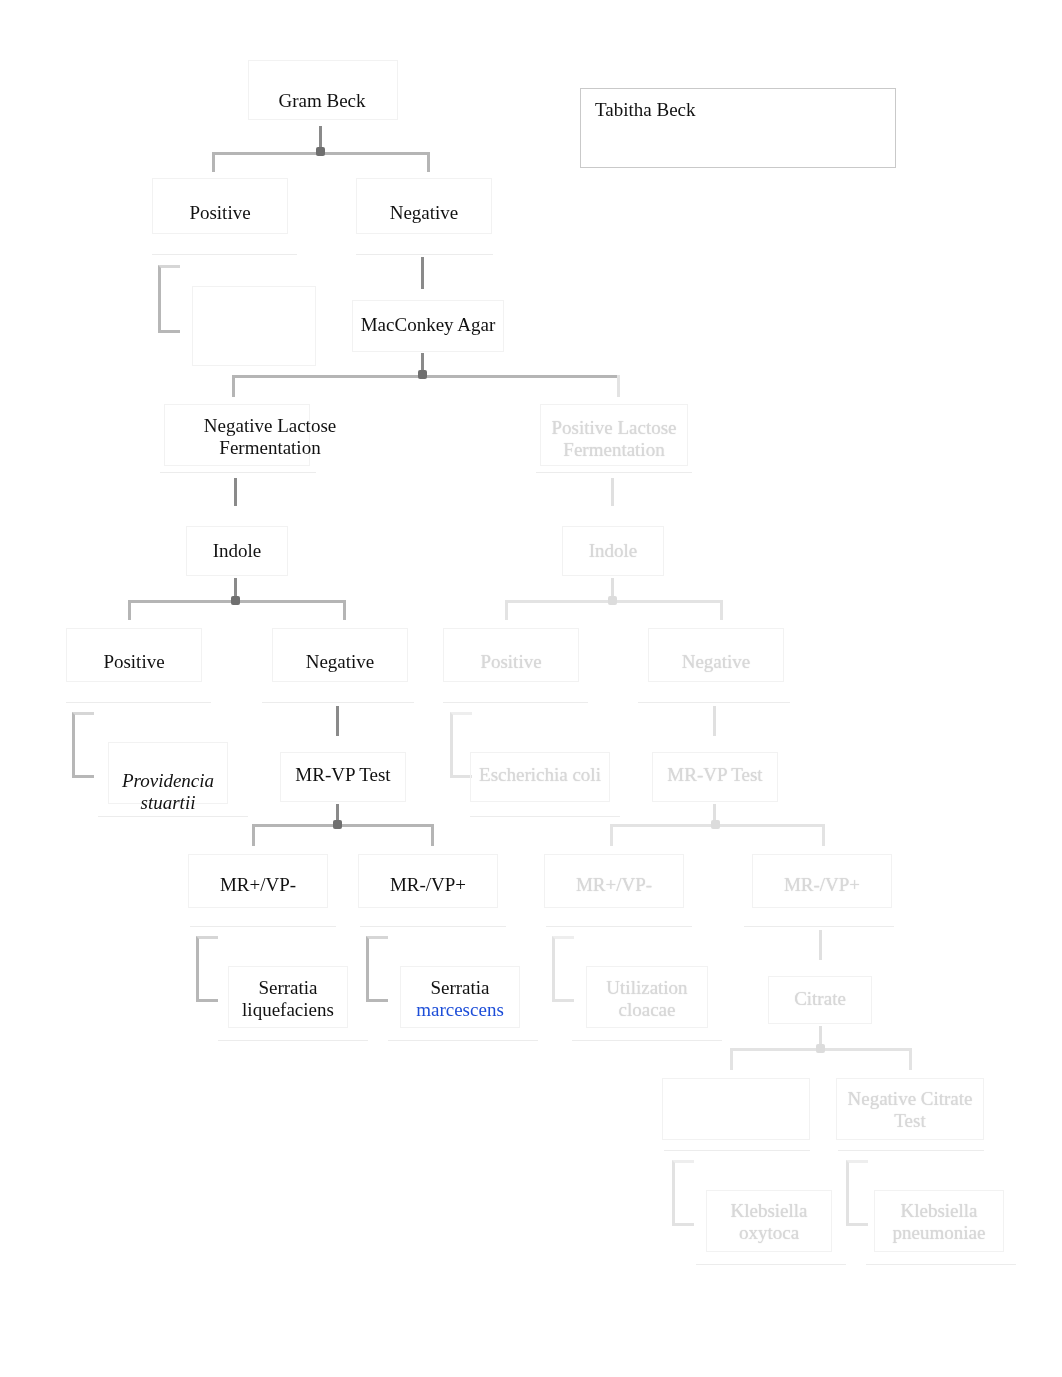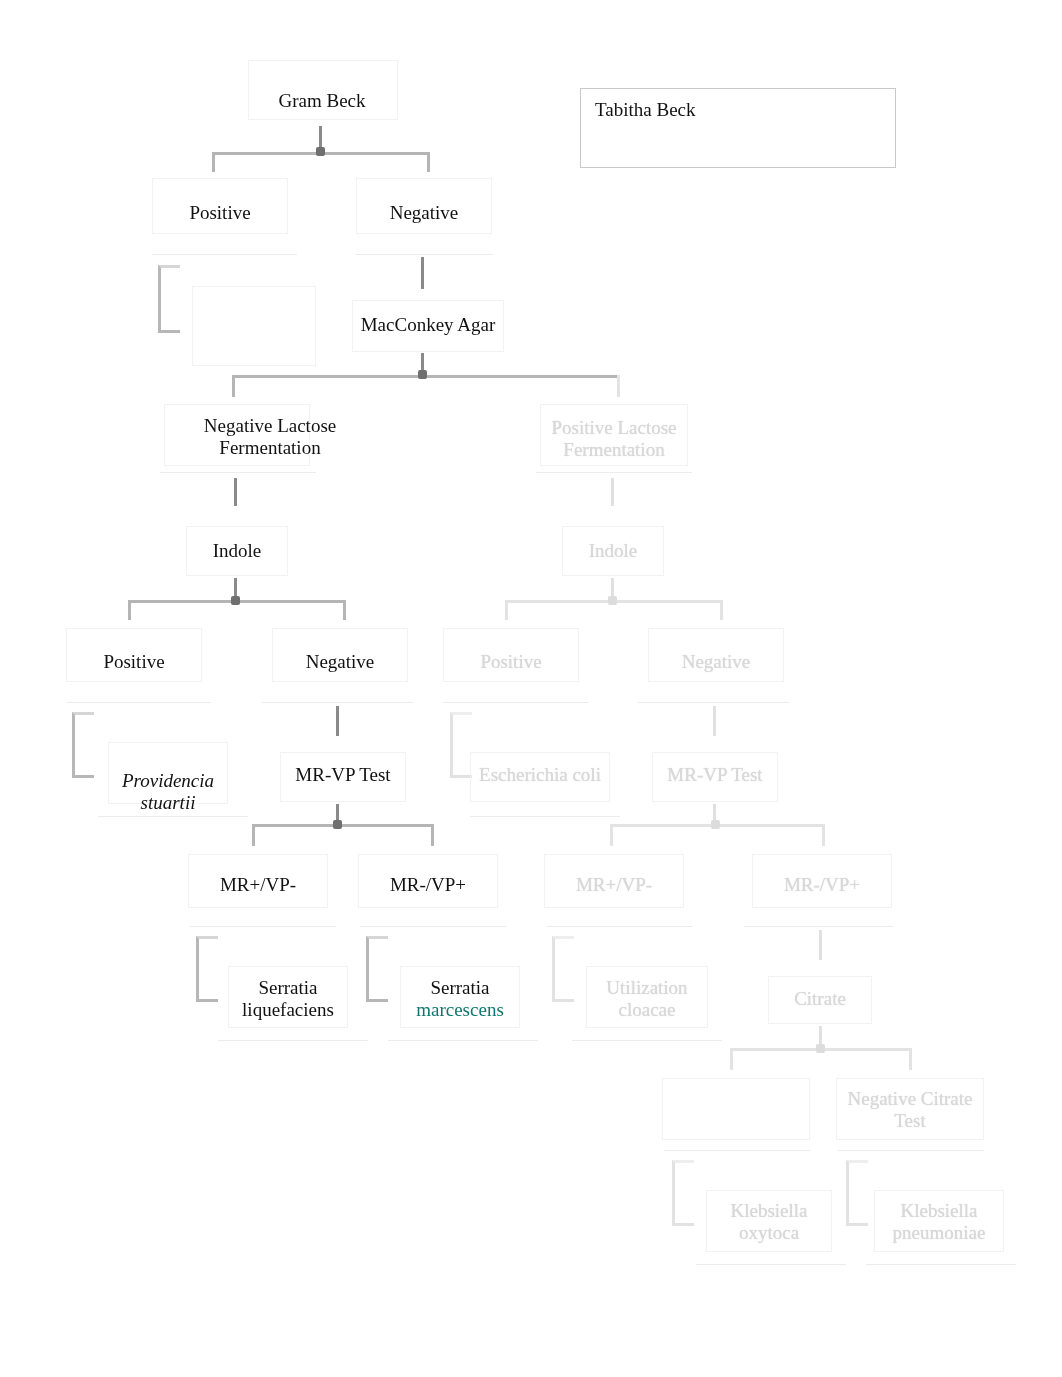--- a/index.html
+++ b/index.html
@@ -26,21 +26,21 @@
     line-height: 1.16;
     font-size: 19px;
     color: #111111;
     white-space: pre-line;
   }
   
   .faded {
     color: #d8d8d8;
     text-shadow: 0 0 1.1px #d4d4d4;
   }
-  .semi         { color: #0f766e; }
+  .semi         { color: #1d4ed8; }
 
   
   .names-box {
     position: absolute;
     border: 1px solid #c9c9c9;
     background: #fff;
     box-sizing: border-box;
     padding: 9px 14px 0 14px;
   }
   .names-box .nm {

